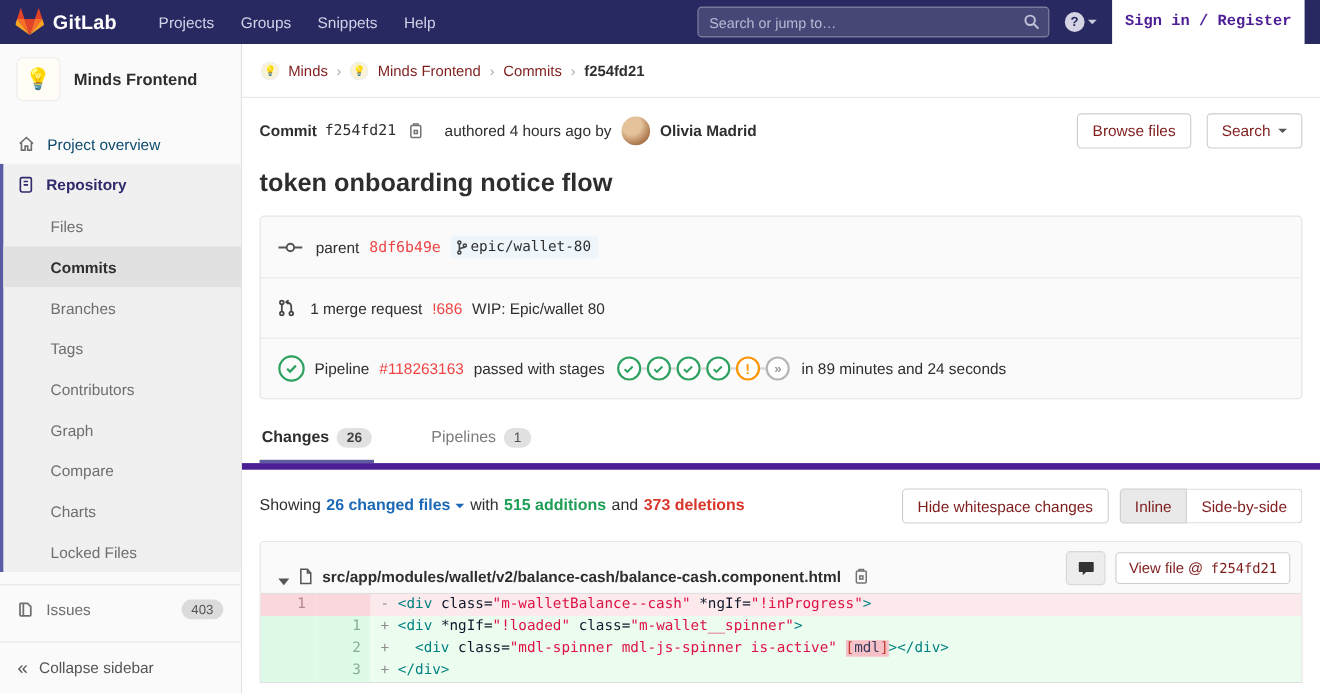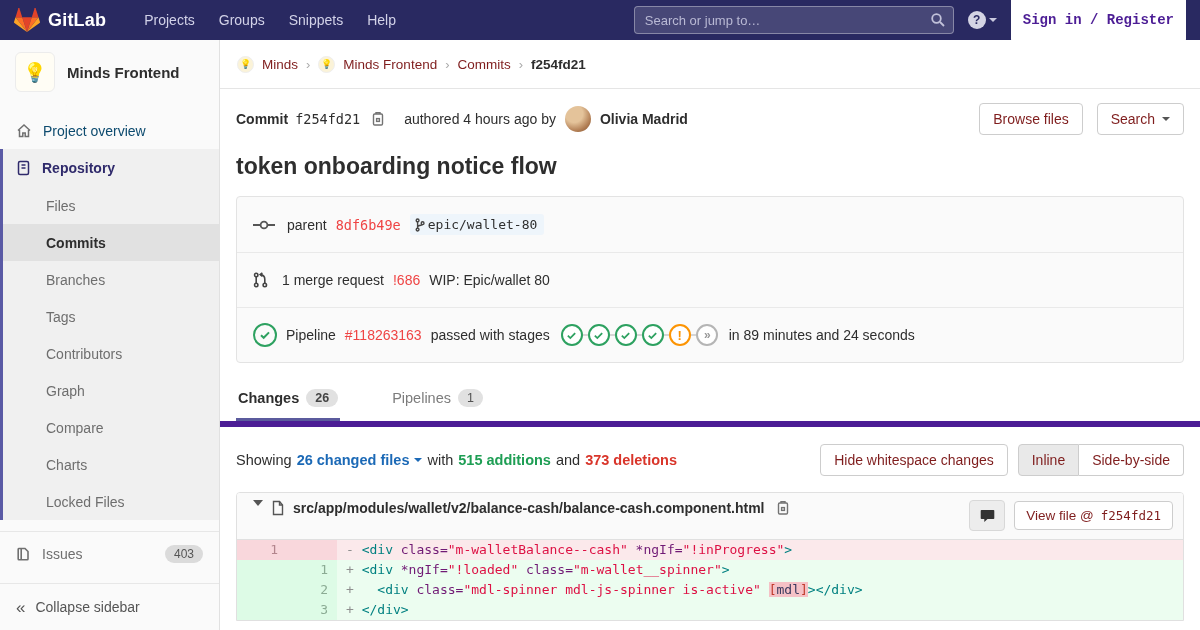--- a/index.html
+++ b/index.html
@@ -106,41 +106,41 @@
   .cb-files .caret-dn { border-top-color:#1b69b6; }
   .cb-add { color:#1e9e54; font-weight:700; }
   .cb-del { color:#d9352a; font-weight:700; }
   .btn-group { display:inline-flex; margin-left:10px; }
   .btn-group .btn { border-radius:0; margin-left:0; border-left-width:0; }
   .btn-group .btn:first-child { border-radius:4px 0 0 4px; border-left-width:1px; }
   .btn-group .btn:last-child { border-radius:0 4px 4px 0; }
   .btn.seg-active { background:#e9e9e9; }
 
   .diff-box { margin:0 16px; border:1px solid #e0e0e0; border-radius:4px 4px 0 0; overflow:hidden; }
-  .diff-header { background:#fafafa; border-bottom:1px solid #e0e0e0; display:flex; align-items:flex-start;
+  .diff-header { background:#fafafa; border-bottom:1px solid #e0e0e0; display:flex; align-items:flex-end;
     padding:7px 10px 7px 16px; gap:8px; height:47px; }
   .collapse-caret { width:0; height:0; border-left:5px solid transparent; border-right:5px solid transparent;
     border-top:6px solid #555; cursor:pointer; }
   .file-path { font-weight:700; font-size:14px; color:#2e2e2e; cursor:pointer; }
   .dh-right { margin-left:auto; display:flex; align-items:center; gap:9px; }
   .comment-btn { background:#ededed; border:1px solid #d8d8d8; border-radius:4px; width:36px; height:31px;
     display:flex; align-items:center; justify-content:center; cursor:pointer; }
   .viewfile-btn { font-size:13.5px; padding:6px 11px; }
 
   .diff-table { font-family:"DejaVu Sans Mono","Liberation Mono",monospace; font-size:13px; }
   .d-row { display:flex; height:20px; line-height:20px; }
   .d-num { width:50px; text-align:right; padding-right:9px; flex:none; cursor:pointer; }
   .d-code { flex:1; white-space:pre; padding-left:9px; }
   .row-del .d-num { background:#f9d7dc; color:#b3858d; }
   .row-del .d-code { background:#fbe9eb; }
   .row-add .d-num { background:#ddfbe6; color:#8bab94; }
   .row-add .d-code { background:#ecfdf0; }
   .seg-m { color:#8f8f8f; }
   .seg-t { color:#008080; }
-  .seg-a { color:#701a75; }
+  .seg-a { color:#0f172a; }
   .seg-s { color:#dd1144; }
   .seg-p { color:#2e2e2e; }
   .seg-hb { color:#c0392b; background:#f5c1c6; }
   .seg-ht { color:#39395e; background:#f5c1c6; }
 
   svg { display:block; }
 </style>
 </head>
 <body>
 

